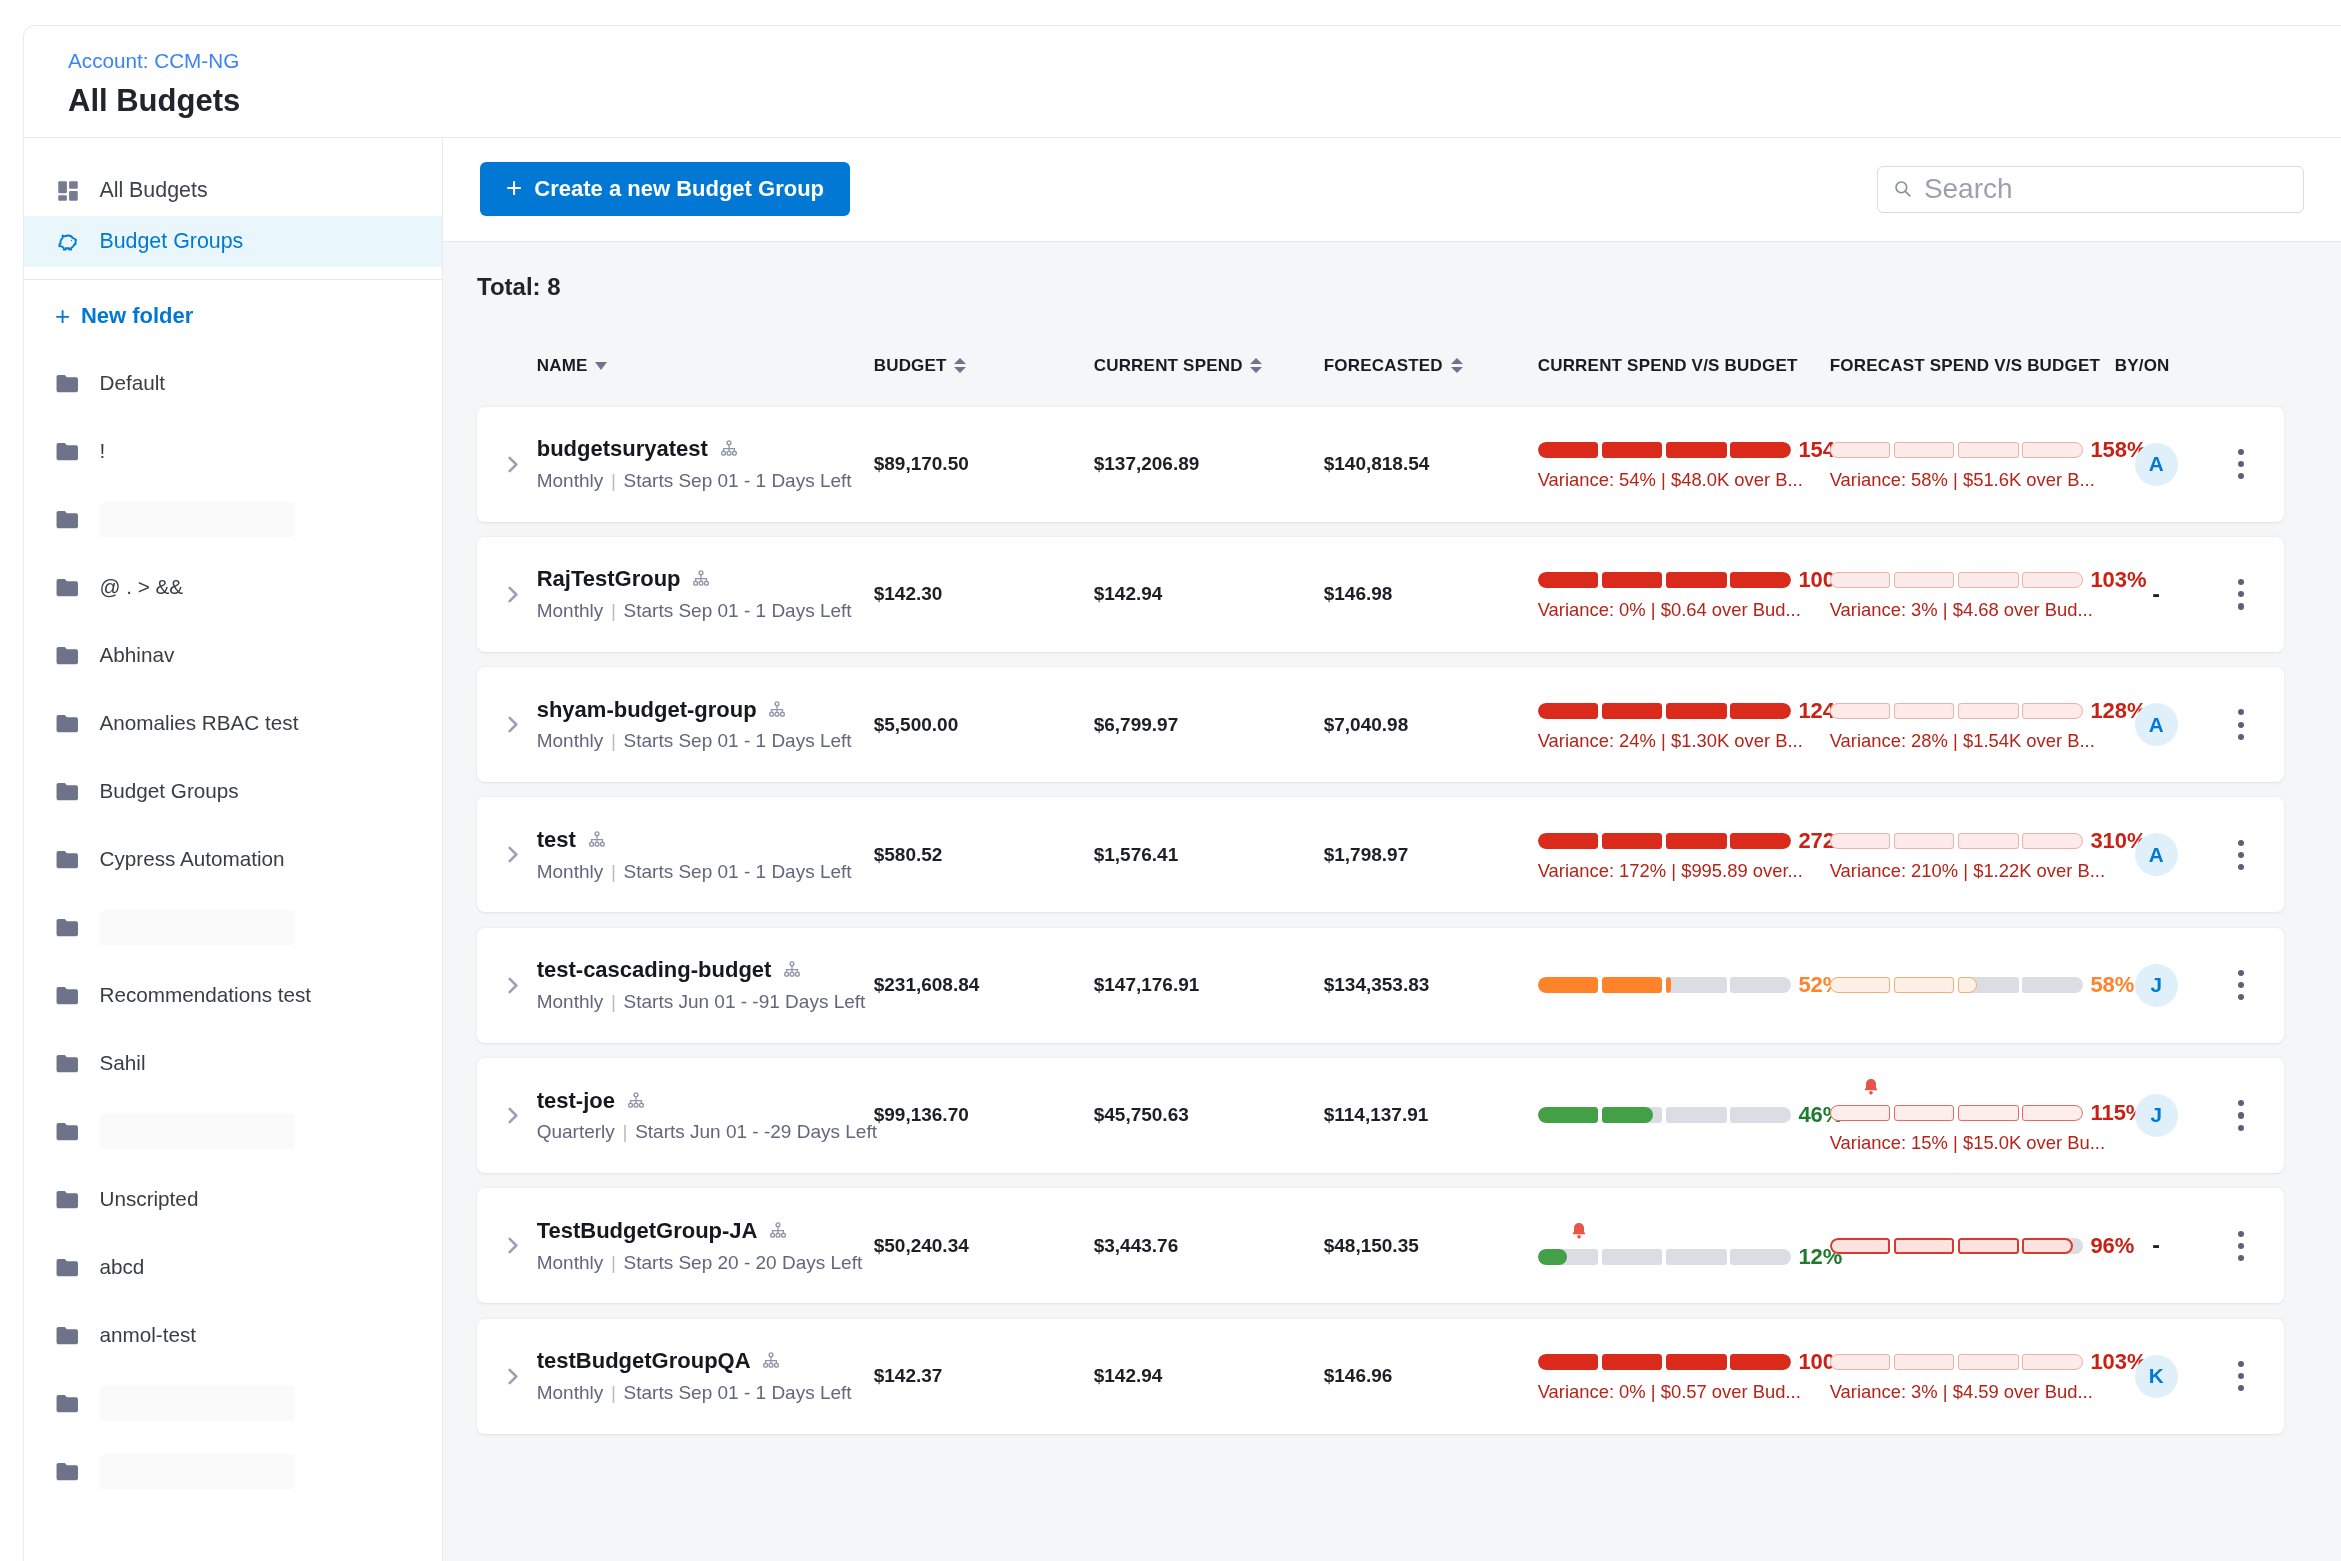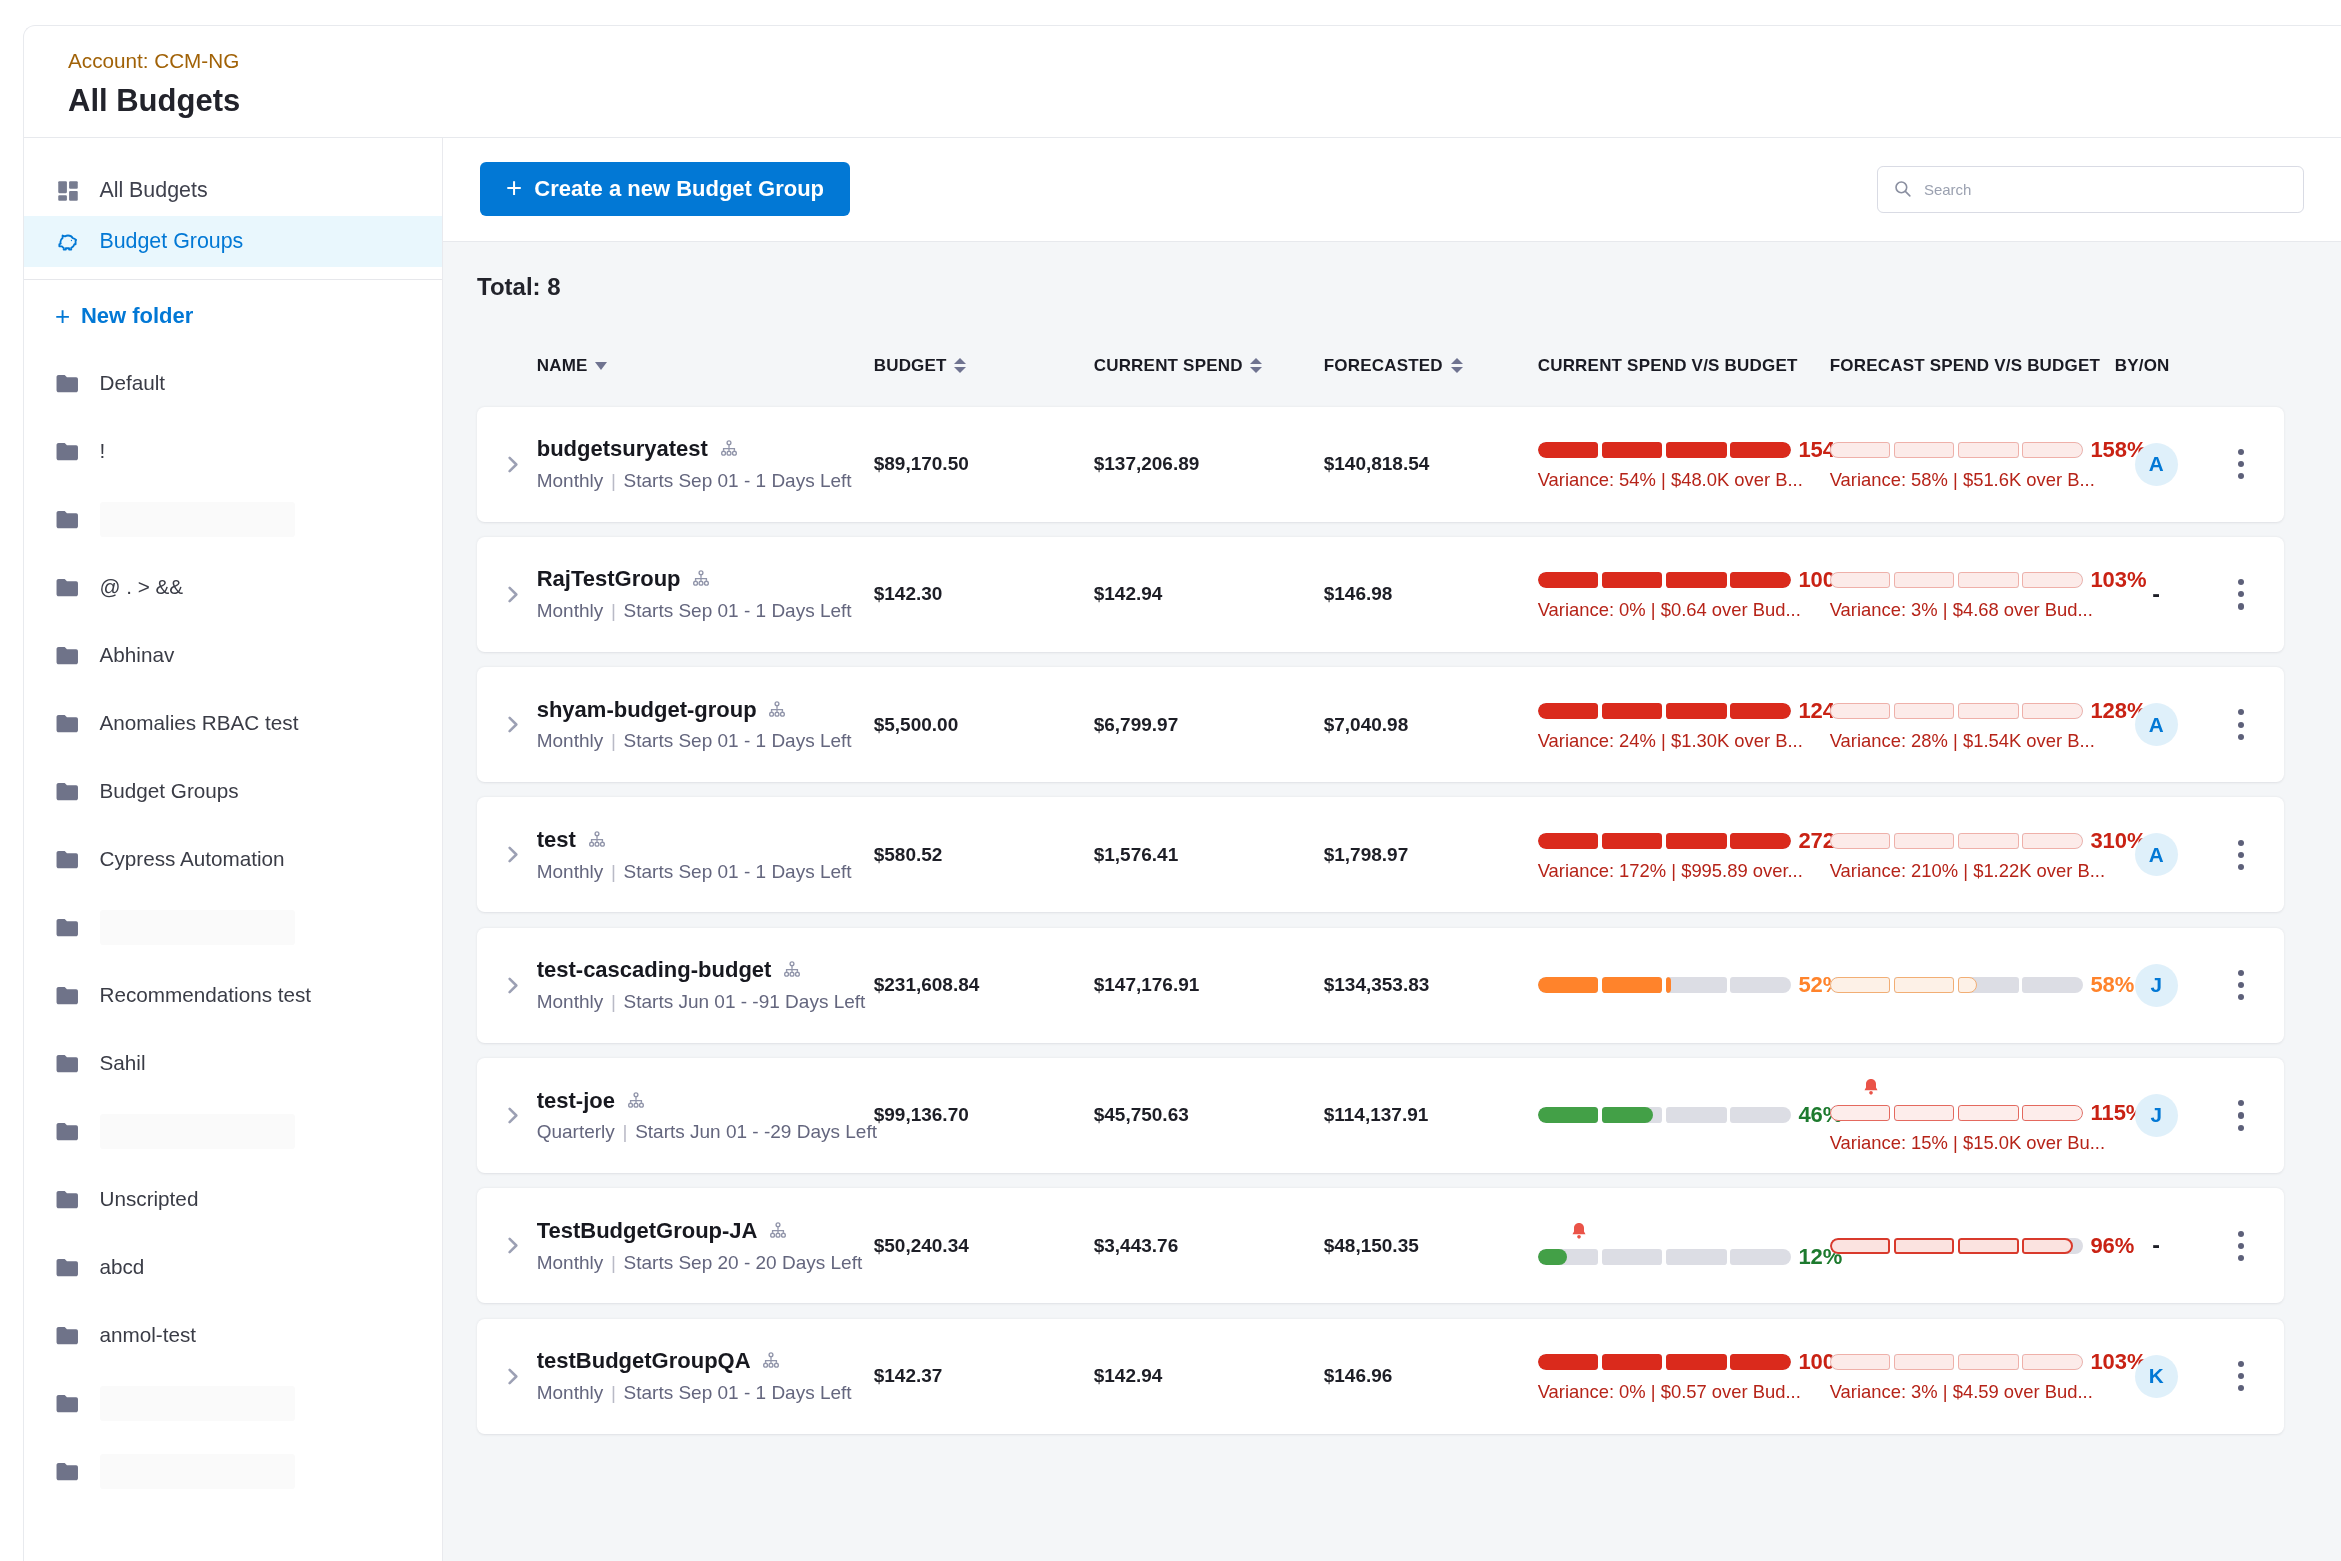--- a/index.html
+++ b/index.html
@@ -3,21 +3,21 @@
 <meta charset="utf-8">
 <style>
   * { margin:0; padding:0; box-sizing:border-box; }
   html,body { width:2342px; height:1561px; background:#ffffff; overflow:hidden;
               font-family:"Liberation Sans","DejaVu Sans",sans-serif; }
   .frame { position:absolute; left:23px; top:24.5px; right:0; bottom:0;
            border-top:1.5px solid #e8eaee; border-left:1.5px solid #e8eaee;
            border-top-left-radius:12.2px; background:#fff; display:flex; flex-direction:column; }
   
   .page-header { height:112px; padding:23px 0 0 44px; border-bottom:1.5px solid #e7e9ed; flex:0 0 auto; }
-  .account-link { color:#a16207; font-size:20.7px; cursor:pointer; }
+  .account-link { color:#3b82f6; font-size:20.7px; cursor:pointer; }
   .page-title { margin-top:10.7px; font-size:31px; font-weight:700; color:#22232b; }
   .body-wrap { flex:1; display:flex; min-height:0; }
   
   .sidebar { width:419px; flex:0 0 auto; border-right:1.5px solid #e9eaee; background:#fff;
              padding-top:27.6px; overflow:hidden; }
   .nav-item { height:51px; display:flex; align-items:center; gap:18.4px; padding-left:31px;
               font-size:21.4px; color:#3f414d; cursor:pointer; }
   .nav-item.active { background:#e9f7fd; color:#0278d5; }
   .nav-item svg { flex:0 0 auto; }
   .folders-head { margin-top:43px; padding:0 23px 0 31px; display:flex; align-items:center; justify-content:space-between; }
@@ -35,21 +35,21 @@
   
   .main { flex:1; display:flex; flex-direction:column; min-width:0; }
   .toolbar { height:104px; flex:0 0 auto; background:#fff; border-bottom:1.5px solid #e7e9ed;
              display:flex; align-items:center; justify-content:space-between; padding:0 37px; }
   .create-btn { height:54px; padding:0 26px; background:#0278d5; color:#fff; border:none;
                 border-radius:6.1px; font-size:22px; font-weight:700; display:flex; align-items:center;
                 gap:12.2px; cursor:pointer; font-family:inherit; }
   .create-btn .plus { font-size:27.6px; font-weight:400; line-height:1; margin-top:-2.3px; }
   .search-box { width:427px; height:47px; border:1.5px solid #d9dbe4; border-radius:6.1px; background:#fff;
                 display:flex; align-items:center; padding-left:13.8px; }
-  .search-box input { border:none; outline:none; flex:1; font-size:15px; color:#a16207;
+  .search-box input { border:none; outline:none; flex:1; font-size:28px; color:#a16207;
                       margin-left:10.7px; font-family:inherit; background:transparent; }
   .search-box input::placeholder { color:#9ba1b0; }
   .content { flex:1; background:#f4f6f8; padding:31px 57px 0 34px; overflow:hidden; }
   .total { font-size:24px; font-weight:700; color:#22232b; }
   
   .grid { display:grid; grid-template-columns:49px 337px 220px 230px 214px 292px 285px 83px 1fr;
           align-items:center; }
   .thead { margin-top:55px; padding-left:10.7px; }
   .th { font-size:17px; font-weight:700; color:#1a1b24; letter-spacing:0.2px; display:flex;
         align-items:center; gap:7.7px; white-space:nowrap; }

